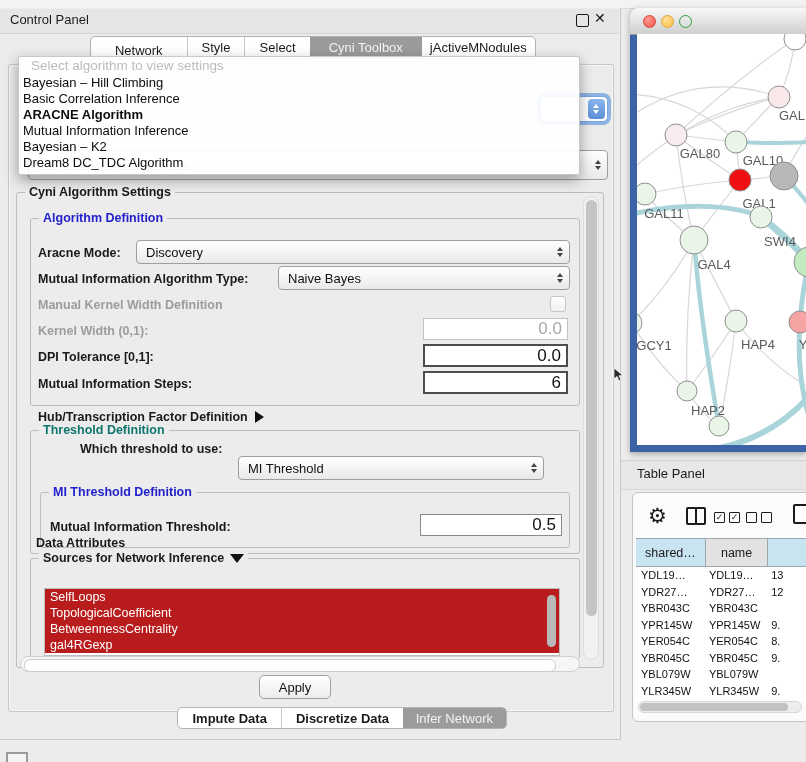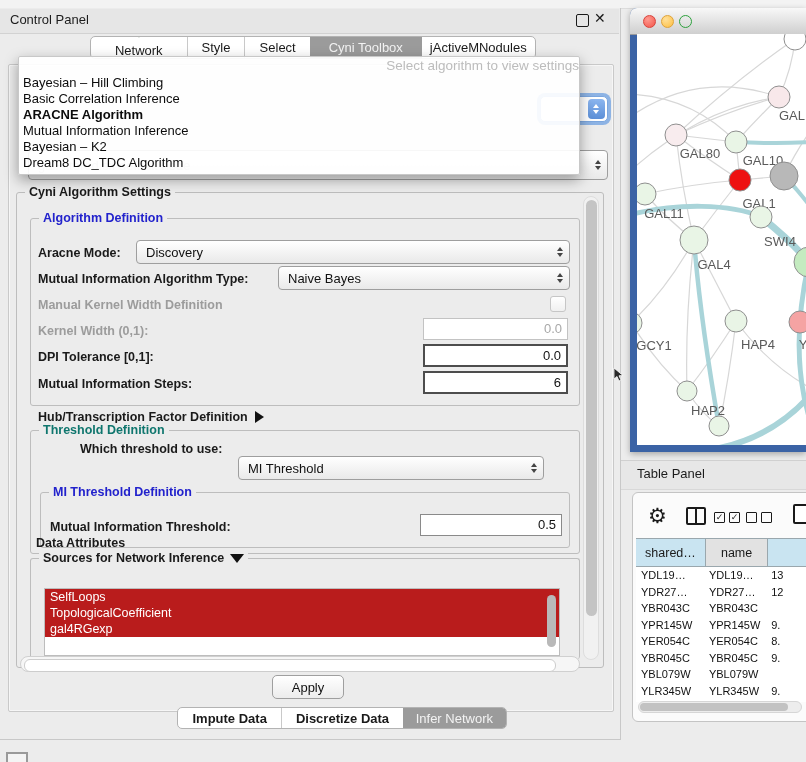--- a/index.html
+++ b/index.html
@@ -37,21 +37,21 @@
   #ghost-combo{left:28px;top:150px;width:580px;height:30px;color:#b5b5b5;}
 
   
   .group{border:1px solid #bdbdbd;border-radius:3px;}
   .gtitle{position:absolute;top:-8px;left:8px;background:#ececec;padding:0 4px;font-size:12.5px;font-weight:bold;color:#1a1a1a;white-space:nowrap;}
   .gtitle.blue{color:#2222cc;}
   .gtitle.green{color:#0f766e;}
 
   .lbl{font-size:12.5px;font-weight:bold;color:#1a1a1a;white-space:nowrap;}
   .lbl.dis{color:#9c9c9c;}
-  .field{background:#fff;text-align:right;font-size:13px;color:#111;padding:0 5px;box-sizing:border-box;line-height:20px;}
+  .field{background:#fff;text-align:right;font-size:17px;color:#111;padding:0 5px;box-sizing:border-box;line-height:20px;}
   .f-dark{border:2px solid #4d4d4d;}
   .f-dis{border:1px solid #c3c3c3;color:#a8a8a8;}
   .f-med{border:1px solid #8a8a8a;}
 
   #manual-checkbox{left:550px;top:296px;width:14px;height:14px;border:1px solid #c6c6c6;border-radius:3px;background:linear-gradient(#ffffff,#f0f0f0);}
 
   #hub-row{left:38px;top:410px;font-size:12.5px;font-weight:bold;color:#1a1a1a;display:flex;align-items:center;gap:7px;}
   .tri-right{width:0;height:0;border-top:6px solid transparent;border-bottom:6px solid transparent;border-left:9px solid #111;}
   .tri-dn-big{width:0;height:0;border-left:7px solid transparent;border-right:7px solid transparent;border-top:9px solid #111;display:inline-block;margin-left:6px;vertical-align:middle;}
 
@@ -59,30 +59,30 @@
   #attr-list{left:44px;top:588px;width:514px;height:66px;background:#fff;border:1px solid #bdbdbd;overflow:hidden;}
   .attr-item{height:16px;line-height:16px;padding-left:5px;font-size:12.5px;background:#b91c1c;color:#fff;}
   #attr-scroll-thumb{right:3px;top:6px;width:9px;height:52px;background:#b9b9b9;border-radius:5px;position:absolute;}
 
   
   #v-scroll-track{left:583px;top:196px;width:16px;height:464px;background:#f1f1f1;border:1px solid #dddddd;border-radius:8px;box-sizing:border-box;}
   #v-scroll-thumb{left:586px;top:200px;width:11px;height:416px;background:#c4c4c4;border-radius:6px;}
   #h-scroll-track{left:20px;top:656px;width:560px;height:16px;background:#f6f6f6;border:1px solid #d0d0d0;border-radius:8px;box-sizing:border-box;}
   #h-scroll-thumb{left:24px;top:659px;width:530px;height:11px;background:#ffffff;border:1px solid #cdcdcd;border-radius:6px;}
 
-  #apply-btn{left:272px;top:675px;width:70px;height:22px;background:linear-gradient(#ffffff,#ececec);border:1px solid #9f9f9f;border-radius:5px;font-size:13px;color:#111;display:flex;align-items:center;justify-content:center;}
+  #apply-btn{left:259px;top:675px;width:70px;height:22px;background:linear-gradient(#ffffff,#ececec);border:1px solid #9f9f9f;border-radius:5px;font-size:13px;color:#111;display:flex;align-items:center;justify-content:center;}
 
   #bottom-tabbar{left:140px;top:707px;width:330px;height:22px;display:flex;background:#ffffff;border:1px solid #b3b3b3;border-radius:5px;overflow:hidden;box-sizing:border-box;margin-left:37px;}
   .btab{display:flex;align-items:center;justify-content:center;font-size:13px;font-weight:bold;color:#1a1a1a;border-left:1px solid #c9c9c9;box-sizing:border-box;}
   .btab:first-child{border-left:none;}
   .btab.sel{background:#9b9b9b;color:#f3f3f3;font-weight:normal;border-left:none;}
 
   
   #algo-popup{left:18px;top:56px;width:560px;height:117px;background:rgba(255,255,255,0.92);border:1px solid #c8c8c8;border-radius:2px;box-shadow:0 5px 14px rgba(0,0,0,0.35);z-index:50;}
-  #popup-placeholder{height:18px;line-height:18px;text-align:right;font-size:13.5px;color:#bcbcbc;padding-left:12px;}
+  #popup-placeholder{height:18px;line-height:18px;text-align:left;font-size:13.5px;color:#bcbcbc;padding-left:12px;}
   .popup-item{height:16px;line-height:16px;padding-left:4px;font-size:13px;color:#0c0c0c;white-space:nowrap;}
   .popup-item.bold{font-weight:bold;}
 
   
   #net-window{left:630px;top:8px;width:176px;height:444px;background:#3b63a5;border-top-left-radius:7px;box-shadow:0 2px 6px rgba(0,0,0,0.3);}
   #net-titlebar{position:absolute;left:0;top:0;right:0;height:26px;background:linear-gradient(#f8f8f8,#cfcfcf);border-bottom:1px solid #9a9a9a;border-top-left-radius:7px;}
   .traffic{position:absolute;top:7px;width:13px;height:13px;border-radius:50%;box-sizing:border-box;}
   #tl-red{left:13px;background:radial-gradient(circle at 35% 30%,#ff9a90,#f3554a);border:1px solid #d8443c;}
   #tl-yellow{left:31px;background:radial-gradient(circle at 35% 30%,#ffe09a,#fdbe41);border:1px solid #dfa338;}
   #tl-green{left:49px;background:radial-gradient(circle at 35% 30%,#9ff0a2,#35c247;);border:1px solid #2da13c;}
@@ -237,20 +237,21 @@
   <div class="abs lbl" style="left:50px;top:520px;">Mutual Information Threshold:</div>
   <div class="abs field f-med" style="left:420px;top:514px;width:142px;height:22px;">0.5</div>
 
   <div class="abs group" style="left:30px;top:558px;width:548px;height:100px;border-bottom:none;">
     <span class="gtitle"><span>Sources for Network Inference</span><span class="tri-dn-big"></span></span>
   </div>
   <div class="abs lbl" style="left:36px;top:536px;">Data Attributes</div>
   <div id="attr-list" class="abs">
     <div class="attr-item">SelfLoops</div>
     <div class="attr-item">TopologicalCoefficient</div>
+    <div class="attr-item">BetweennessCentrality</div>
     <div class="attr-item">gal4RGexp</div>
     <div id="attr-scroll-thumb"></div>
   </div>
 
   <div id="v-scroll-track" class="abs"></div>
   <div id="v-scroll-thumb" class="abs"></div>
   <div id="h-scroll-track" class="abs"></div>
   <div id="h-scroll-thumb" class="abs"></div>
 
   <div id="apply-btn" class="abs">Apply</div>

